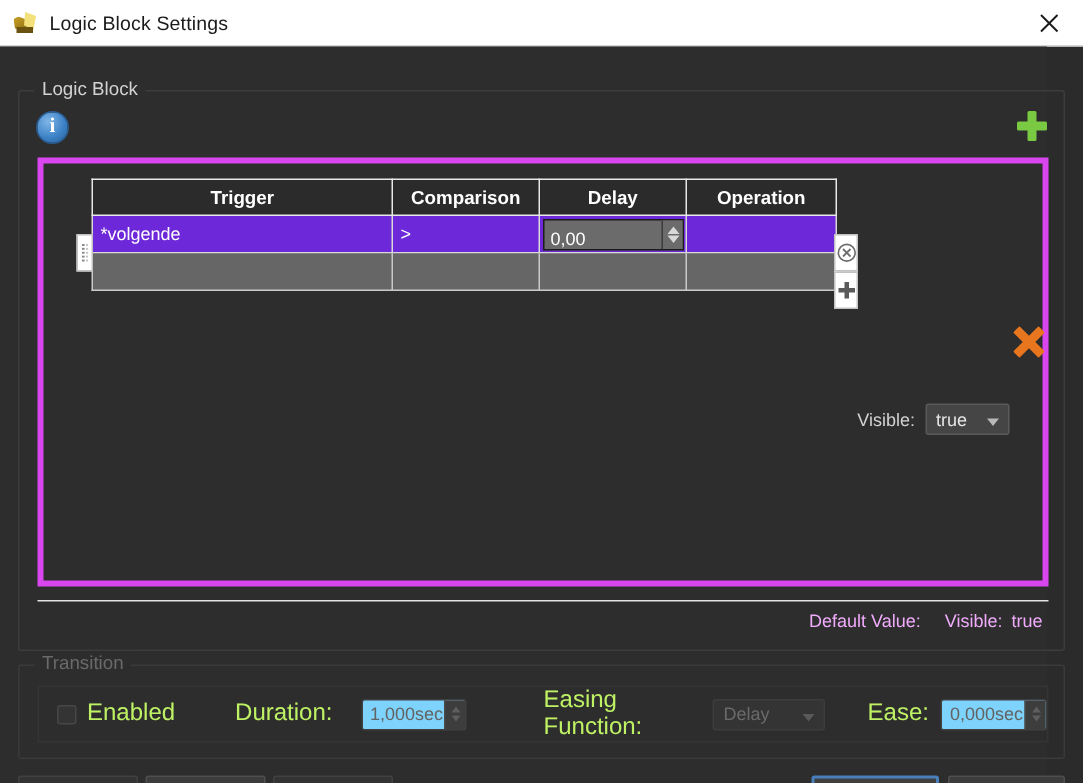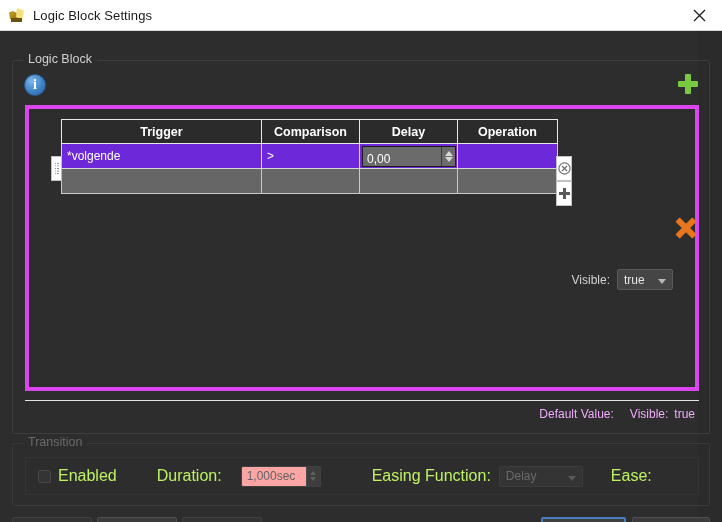--- a/index.html
+++ b/index.html
@@ -281,21 +281,21 @@
   .chk-wrap { display: flex; align-items: center; margin-left: 12px; }
   .chk-box {
     width: 13px; height: 13px;
     background: #343434; border: 1px solid #474747;
     border-radius: 2px; margin-right: 7px;
   }
   .dim-label { font-size: 16px; color: #bef264; }
 
   .field-spin {
     width: 80px; height: 21px;
-    background: #fca5a5; border: 1px solid #404040;
+    background: #7dd3fc; border: 1px solid #404040;
     display: flex; align-items: center;
     font-size: 12px; color: #636363;
     position: relative; border-radius: 2px;
   }
   .field-spin .fv { padding-left: 5px; }
   .field-spin .sbtn {
     position: absolute; right: 0; top: 0;
     width: 14px; height: 19px;
     background: #3d3d3d; border-left: 1px solid #4a4a4a;
     display: flex; flex-direction: column;
@@ -448,20 +448,27 @@
         </span>
       </span>
 
       <span class="dim-label" style="margin-left:30px; margin-right:8px;padding-left:21px;">Easing Function:</span>
       <span class="combo disabled" style="width:84px;">
         <span>Delay</span>
         <span class="arrow"></span>
       </span>
 
       <span class="dim-label" style="margin-left:28px; margin-right:8px;">Ease:</span>
+      <span class="field-spin">
+        <span class="fv">0,000sec</span>
+        <span class="sbtn">
+          <span class="up"></span>
+          <span class="dn"></span>
+        </span>
+      </span>
     </div>
   </div>
 
   <div class="btn disabled" id="btn-delete">Delete</div>
   <div class="btn" id="btn-copy">Copy</div>
   <div class="btn disabled" id="btn-paste">Paste</div>
   <div class="btn primary" id="btn-ok">OK</div>
   <div class="btn" id="btn-cancel">Cancel</div>
 
 </div>

